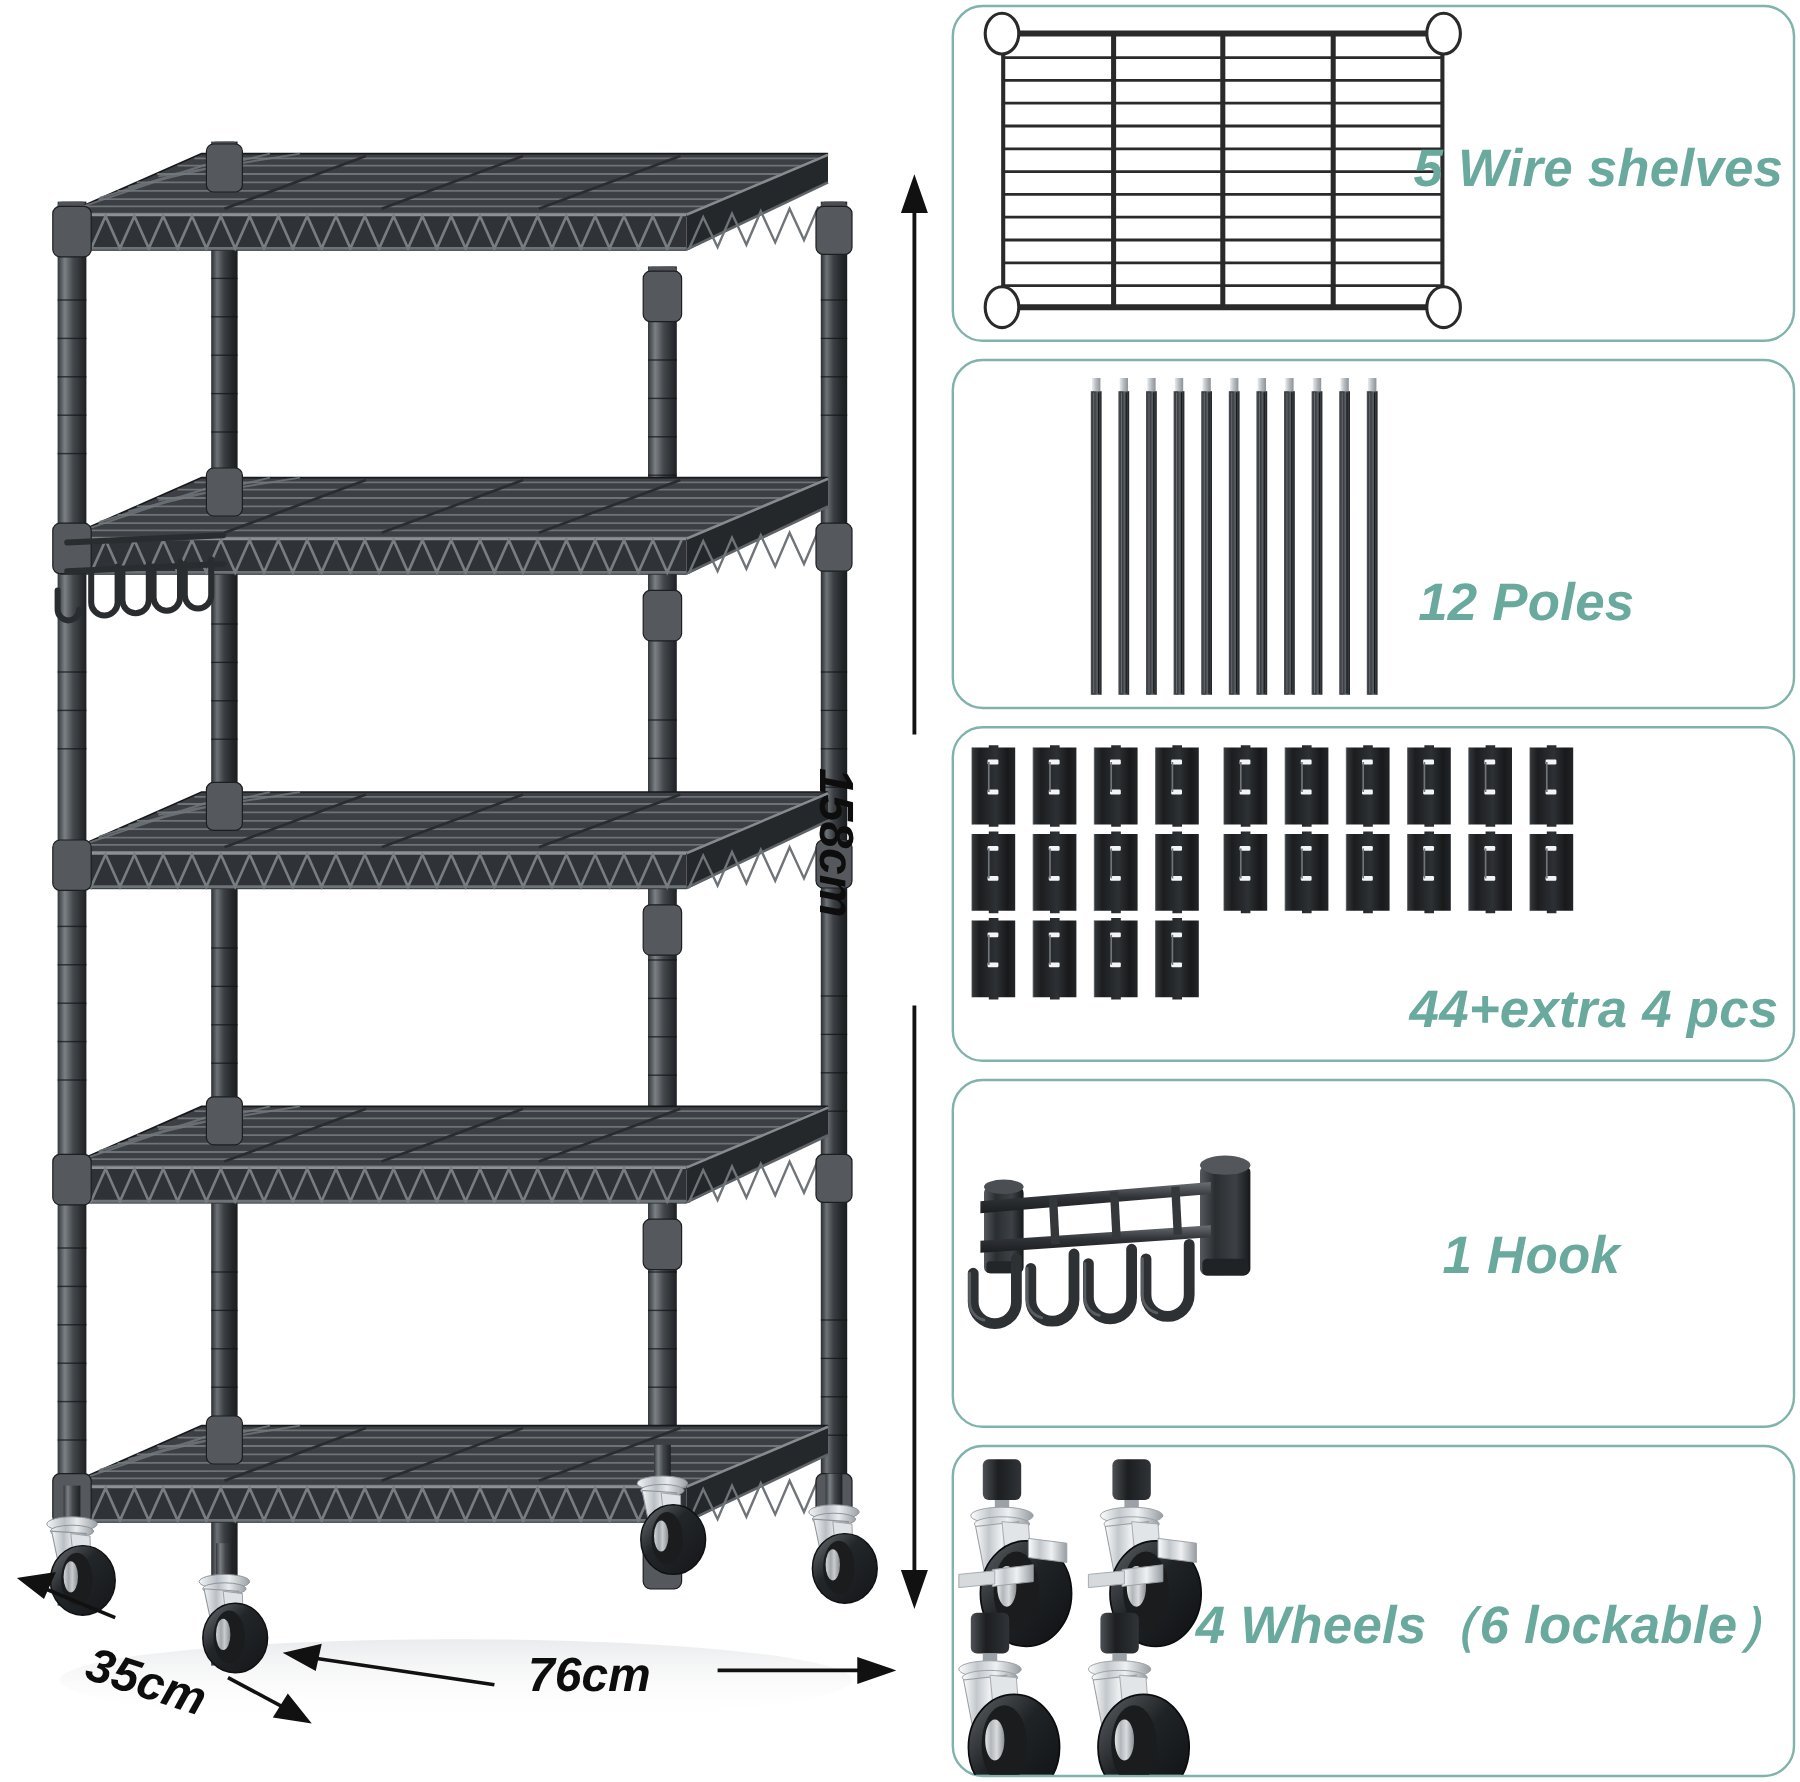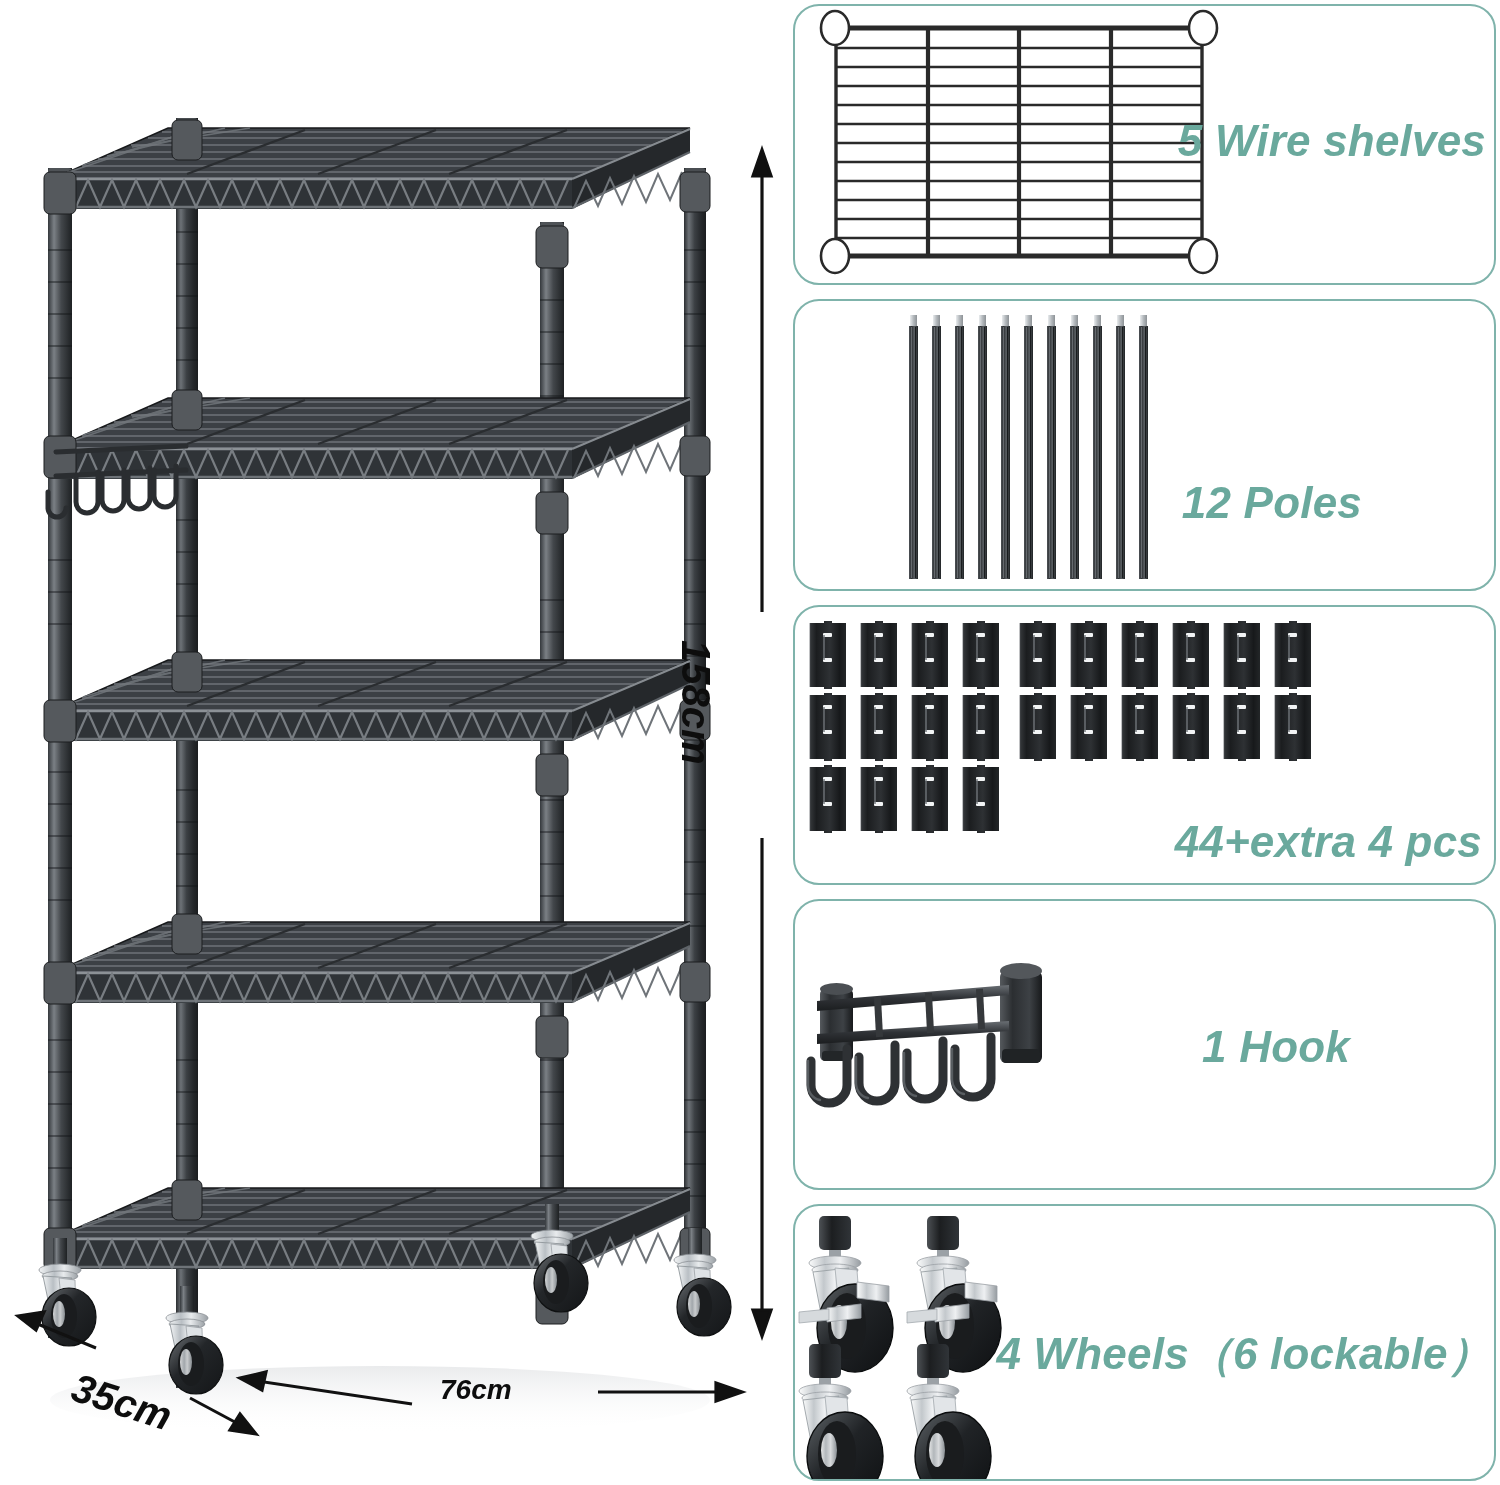--- a/index.html
+++ b/index.html
@@ -53,21 +53,21 @@
   .lbl-wheels  { right: 8px;   top: 1325px; }
 
   .dim-label {
     position: absolute;
     font-weight: bold;
     font-style: italic;
     color: #0d0d0d;
     white-space: nowrap;
   }
   #dim-h { left: 718px; top: 640px; font-size: 40px; transform: rotate(90deg); transform-origin: left top; }
-  #dim-w { left: 440px; top: 1374px; font-size: 28px; }
+  #dim-w { left: 440px; top: 1374px; font-size: 40px; }
   #dim-d { left: 80px;  top: 1365px; font-size: 40px; transform: rotate(18deg); transform-origin: left top; }
 </style>
 </head>
 <body>
 
 <div id="page">
 
   <div id="hero">
     <svg width="790" height="1485" viewBox="0 0 790 1485" xmlns="http://www.w3.org/2000/svg">
       <defs>

